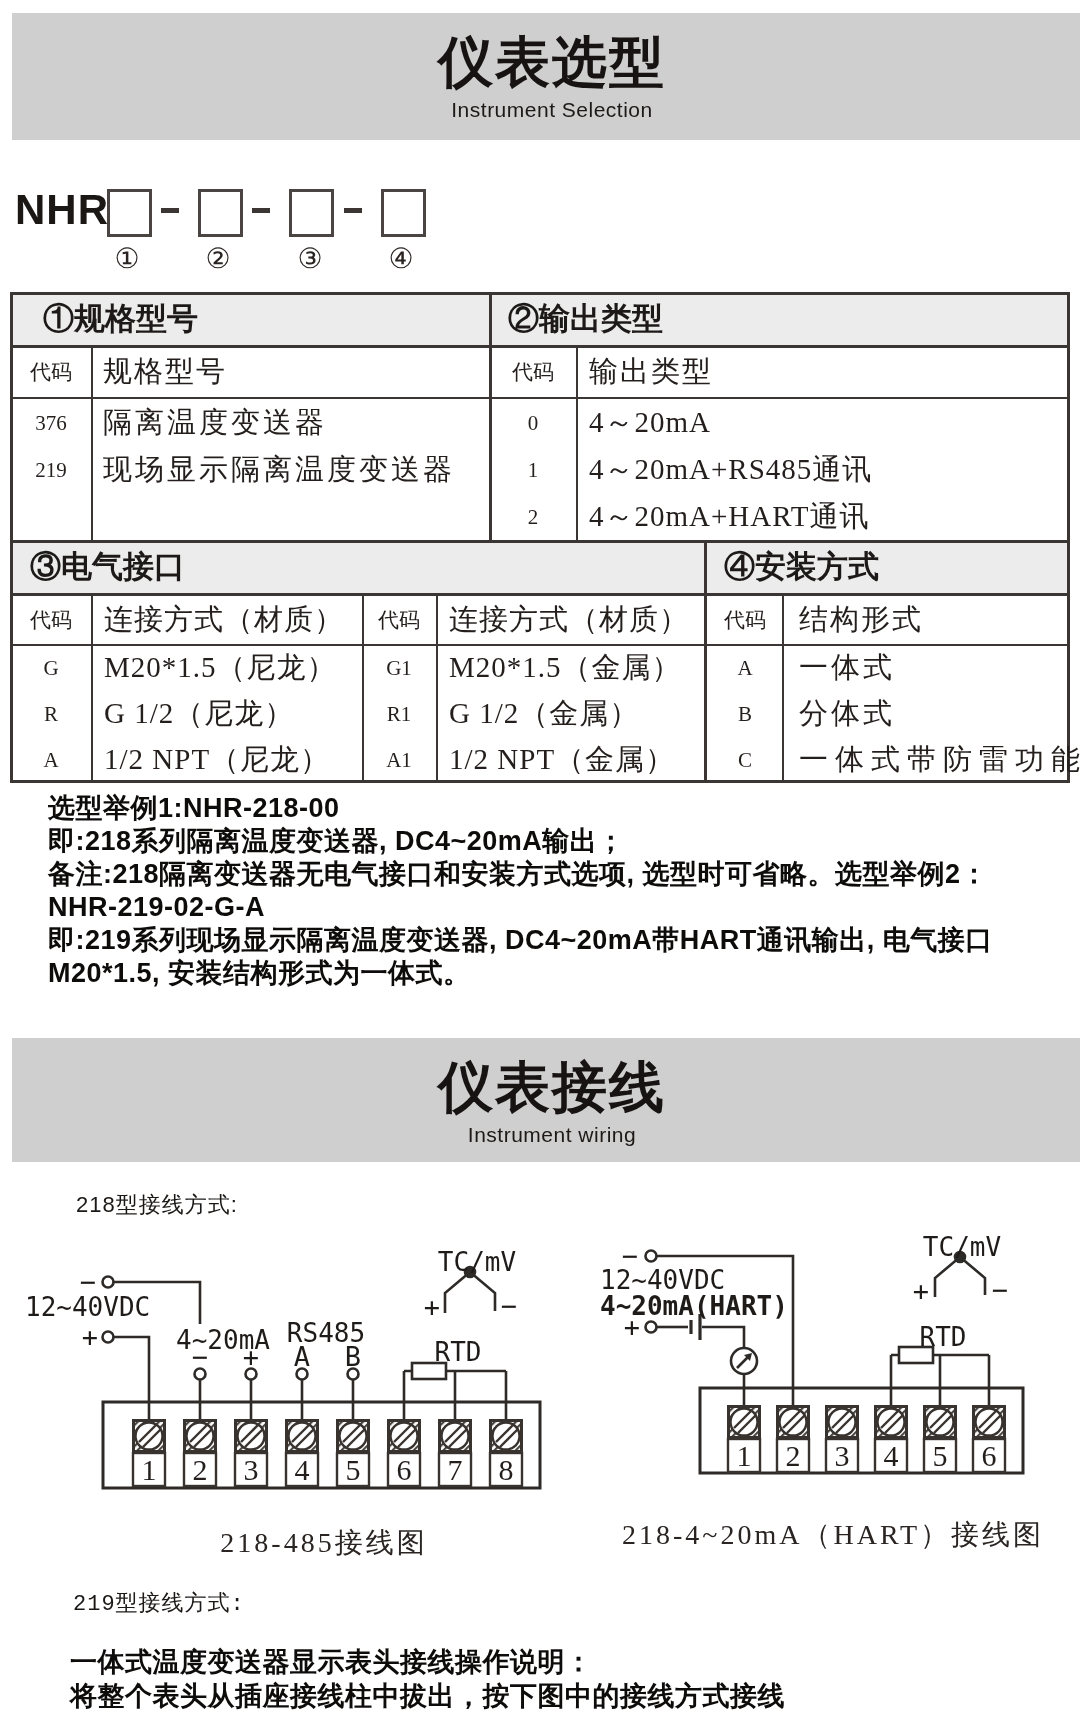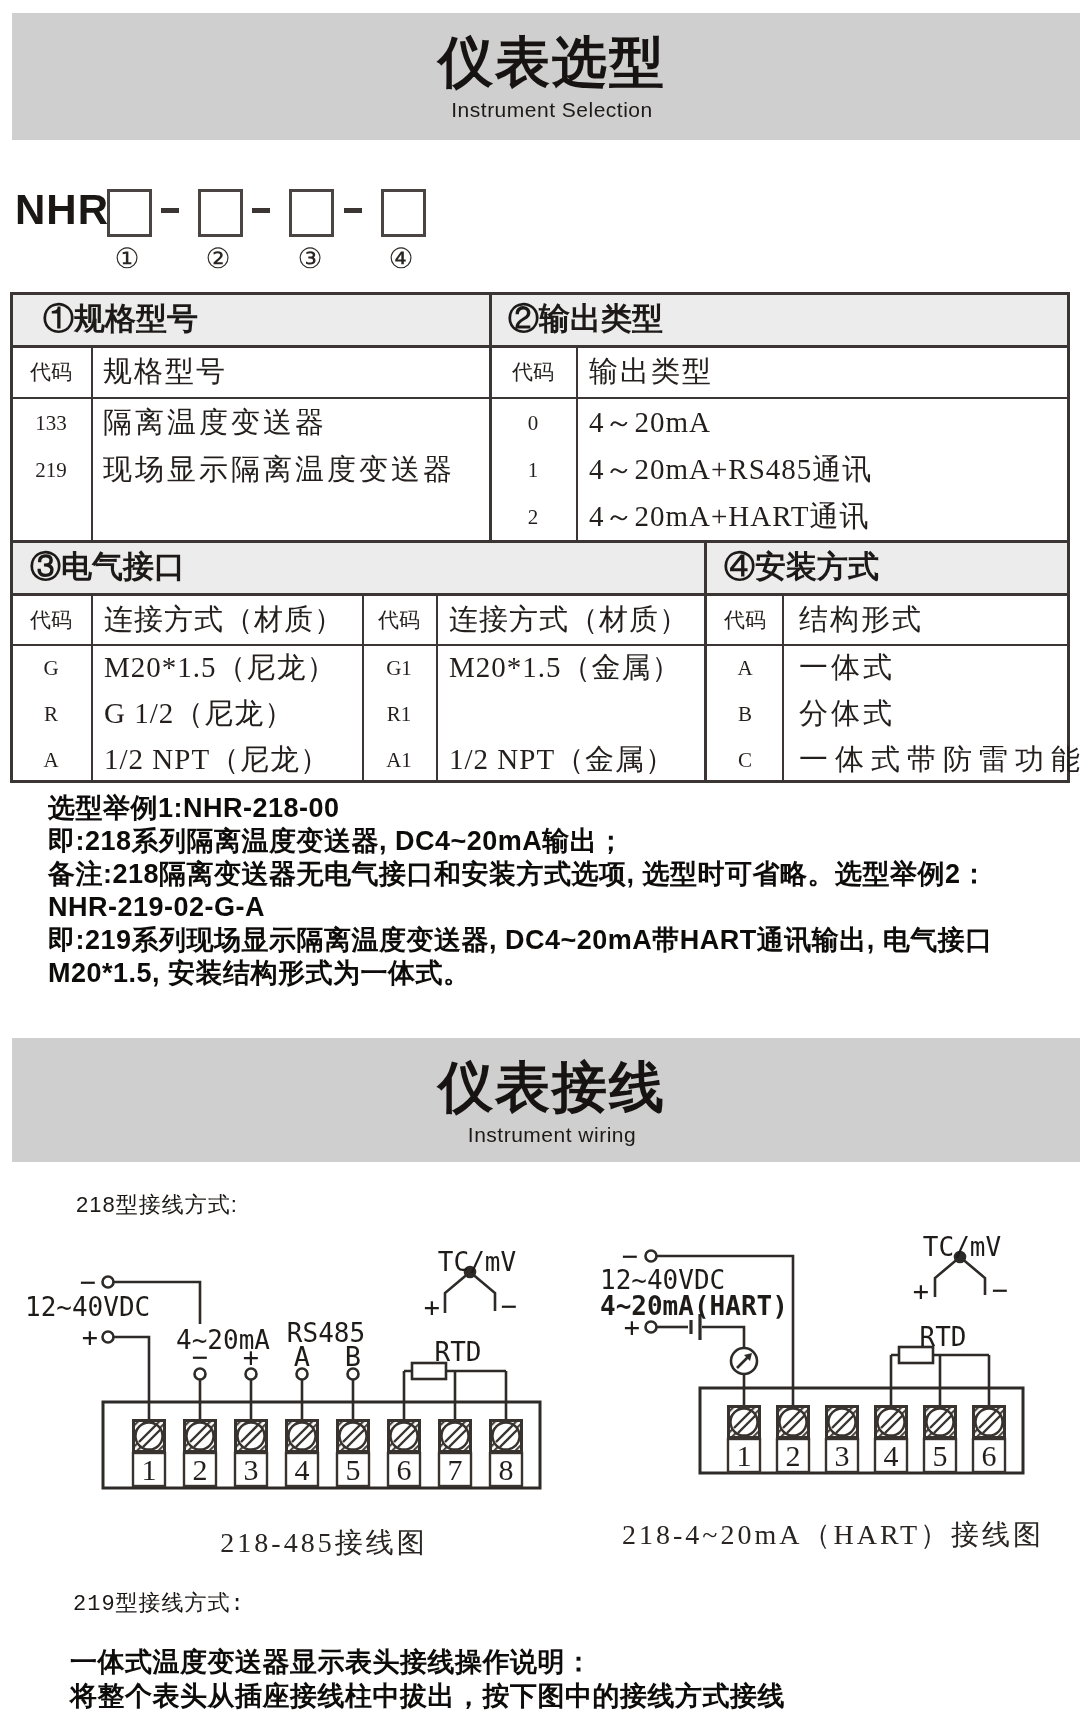--- a/index.html
+++ b/index.html
@@ -96,39 +96,40 @@
   <span class="tname" style="left:103px;top:372px;letter-spacing:2px;">规格型号</span>
   <span class="tcell" style="left:533px;top:372px;">代码</span>
   <span class="tname" style="left:589px;top:372px;letter-spacing:2px;">输出类型</span>
   <span class="tcell" style="left:51px;top:620px;">代码</span>
   <span class="tname" style="left:104px;top:620px;letter-spacing:1px;">连接方式（材质）</span>
   <span class="tcell" style="left:399px;top:620px;">代码</span>
   <span class="tname" style="left:449px;top:620px;letter-spacing:1px;">连接方式（材质）</span>
   <span class="tcell" style="left:745px;top:620px;">代码</span>
   <span class="tname" style="left:799px;top:620px;letter-spacing:2px;">结构形式</span>
 
-  <span class="tcell" style="left:51px;top:423px;">133</span>
+  <span class="tcell" style="left:51px;top:423px;">376</span>
   <span class="tname" style="left:103px;top:423px;">隔离温度变送器</span>
   <span class="tcell" style="left:51px;top:470px;">219</span>
   <span class="tname" style="left:103px;top:470px;">现场显示隔离温度变送器</span>
 
   <span class="tcell" style="left:533px;top:423px;">0</span>
   <span class="tname" style="left:589px;top:423px;letter-spacing:1px;">4～20mA</span>
   <span class="tcell" style="left:533px;top:470px;">1</span>
   <span class="tname" style="left:589px;top:470px;letter-spacing:1px;">4～20mA+RS485通讯</span>
   <span class="tcell" style="left:533px;top:517px;">2</span>
   <span class="tname" style="left:589px;top:517px;letter-spacing:1px;">4～20mA+HART通讯</span>
 
   <span class="tcell" style="left:51px;top:668px;">G</span>
   <span class="tname" style="left:104px;top:668px;letter-spacing:1px;">M20*1.5（尼龙）</span>
   <span class="tcell" style="left:399px;top:668px;">G1</span>
   <span class="tname" style="left:449px;top:668px;letter-spacing:1px;">M20*1.5（金属）</span>
   <span class="tcell" style="left:51px;top:714px;">R</span>
   <span class="tname" style="left:104px;top:714px;letter-spacing:1px;">G 1/2（尼龙）</span>
   <span class="tcell" style="left:399px;top:714px;">R1</span>
+  <span class="tname" style="left:449px;top:714px;letter-spacing:1px;">G 1/2（金属）</span>
   <span class="tcell" style="left:51px;top:760px;">A</span>
   <span class="tname" style="left:104px;top:760px;letter-spacing:1px;">1/2 NPT（尼龙）</span>
   <span class="tcell" style="left:399px;top:760px;">A1</span>
   <span class="tname" style="left:449px;top:760px;letter-spacing:1px;">1/2 NPT（金属）</span>
 
   <span class="tcell" style="left:745px;top:668px;">A</span>
   <span class="tname" style="left:799px;top:668px;">一体式</span>
   <span class="tcell" style="left:745px;top:714px;">B</span>
   <span class="tname" style="left:799px;top:714px;">分体式</span>
   <span class="tcell" style="left:745px;top:760px;">C</span>

